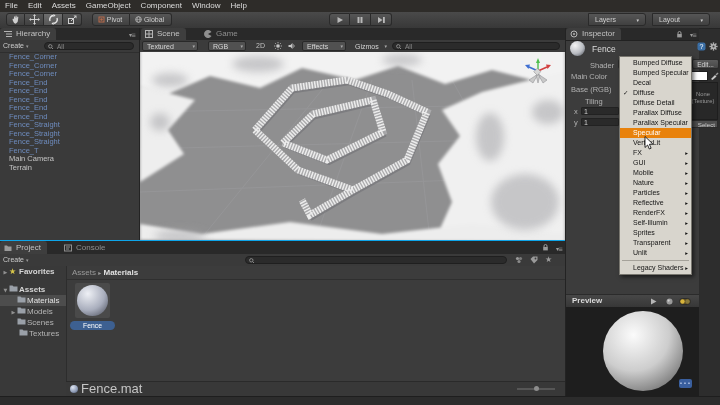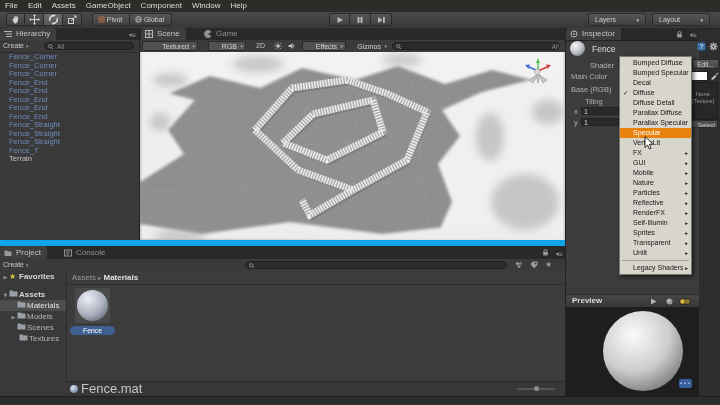--- a/index.html
+++ b/index.html
@@ -44,21 +44,21 @@
   #hierarchy{left:0;top:28px;width:140px;height:212px;background:#3a3a3a;border-right:1px solid #232323;box-sizing:border-box;}
   #hierarchy-createbar,#project-createbar{position:absolute;left:0;top:12px;right:0;height:12px;background:#3a3a3a;
      border-bottom:1px solid #2e2e2e;}
   .createbtn{position:absolute;left:3px;top:2px;font-size:7px;color:#cccccc;}
   .createbtn .arr{font-size:5px;color:#999;}
   #hierarchy-list{position:absolute;left:0;top:25px;right:0;bottom:0;}
   .hrow{height:8.5px;font-size:7.5px;line-height:8.5px;padding-left:9px;color:#c4c4c4;white-space:nowrap;}
   .hrow.prefab{color:var(--prefab-blue);}
 
   
-  #scene-panel{left:140px;top:28px;width:425px;height:228px;background:#3b3b3b;text-align:right;}
+  #scene-panel{left:140px;top:28px;width:425px;height:228px;background:#3b3b3b;}
   #scene-toolbar{position:absolute;left:0;top:12px;right:0;height:12px;background:#3b3b3b;border-bottom:1px solid #2a2a2a;}
   #scene-viewport{position:absolute;left:0;top:24px;width:425px;height:188px;}
 
   
   #inspector{left:565px;top:28px;width:134px;height:368px;background:#3c3c3c;border-left:1px solid #232323;box-sizing:border-box;}
   .ilabel{position:absolute;font-size:7.5px;color:#b2b2b2;white-space:nowrap;}
   .ifield{position:absolute;height:8px;background:#2a2a2a;border:1px solid #222;border-radius:1px;
           font-size:7px;line-height:8px;color:#cfcfcf;padding-left:2px;box-sizing:border-box;}
   #mat-sphere{position:absolute;left:4px;top:13px;width:15px;height:15px;border-radius:50%;
       background:radial-gradient(circle at 34% 30%,#f4f4f4,#b9bcc2 55%,#6c7078 85%);}
@@ -87,21 +87,21 @@
   .mitem{position:relative;height:10px;font-size:7px;line-height:10px;color:#151515;padding-left:13px;white-space:nowrap;}
   .mitem.hl{background:var(--accent-orange);color:#ffffff;}
   .mitem .check{position:absolute;left:3px;top:0;font-size:6.5px;}
   .mitem .sub{position:absolute;right:3px;top:0;font-size:5.5px;}
   .msep{height:1px;background:#a5a29a;margin:2px 2px;}
 
   
   #cursor{left:644px;top:136px;z-index:60;}
 
   
-  #project{left:0;top:240px;width:565px;height:156px;background:#393939;border-top:6px solid #0ea5e9;box-sizing:border-box;}
+  #project{left:0;top:240px;width:565px;height:156px;background:#393939;border-top:1px solid #0ea5e9;box-sizing:border-box;}
   #project-tree{position:absolute;left:0;top:25px;width:66px;bottom:0;background:#393939;border-right:1px solid #2d2d2d;}
   .trow{position:relative;height:11px;font-size:8px;line-height:11px;color:#b5b5b5;white-space:nowrap;}
   .trow.selected{background:#4d4d4d;color:#e0e0e0;}
   .trow.bold{color:#d6d6d6;font-weight:bold;}
   .trow .tarrow{display:inline-block;width:7px;font-size:5px;color:#909090;text-align:center;}
   .trow .ticon{display:inline-block;width:10px;}
   #project-right{position:absolute;left:67px;top:25px;right:0;bottom:14px;background:#3c3c3c;}
   #breadcrumb{position:absolute;left:0;top:0;right:0;height:13px;border-bottom:1px solid #2f2f2f;font-size:8px;line-height:13px;padding-left:5px;}
   #breadcrumb .dim{color:#9a9a9a;} #breadcrumb .cur{color:#e0e0e0;font-weight:bold;}
   #asset-thumb{position:absolute;left:8px;top:17px;width:35px;height:35px;background:#4a4a4a;border-radius:2px;}
@@ -244,20 +244,21 @@
         <div class="hrow prefab">Fence_Corner</div>
         <div class="hrow prefab">Fence_End</div>
         <div class="hrow prefab">Fence_End</div>
         <div class="hrow prefab">Fence_End</div>
         <div class="hrow prefab">Fence_End</div>
         <div class="hrow prefab">Fence_End</div>
         <div class="hrow prefab">Fence_Straight</div>
         <div class="hrow prefab">Fence_Straight</div>
         <div class="hrow prefab">Fence_Straight</div>
         <div class="hrow prefab">Fence_T</div>
+        <div class="hrow">Main Camera</div>
         <div class="hrow">Terrain</div>
       </div>
   </div>
 
   <div id="scene-panel" class="abs">
     <div class="tabbar">
       <div class="tab" style="left:1px;">
         <svg class="tabicon" viewBox="0 0 8 8">
             <g stroke="#b5b5b5" fill="none">
               <rect x="0.5" y="0.5" width="7" height="7"></rect>

